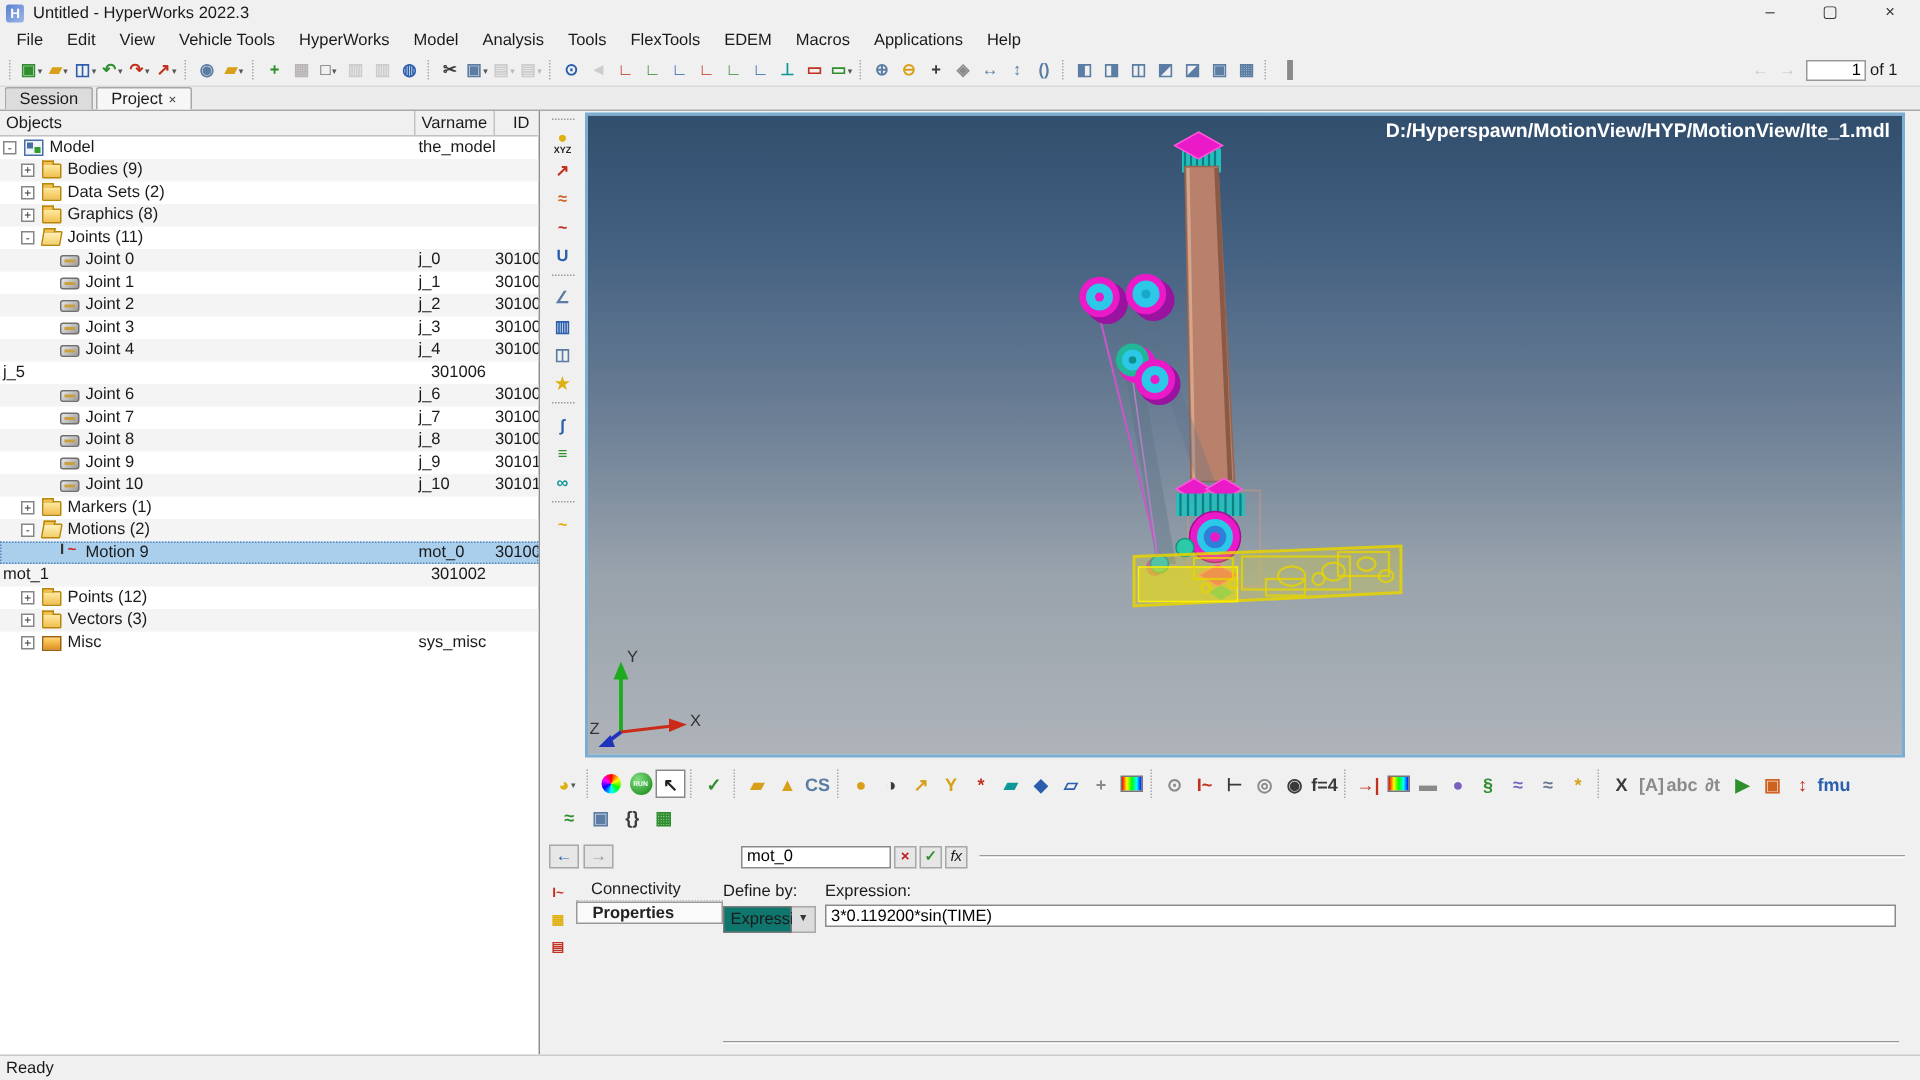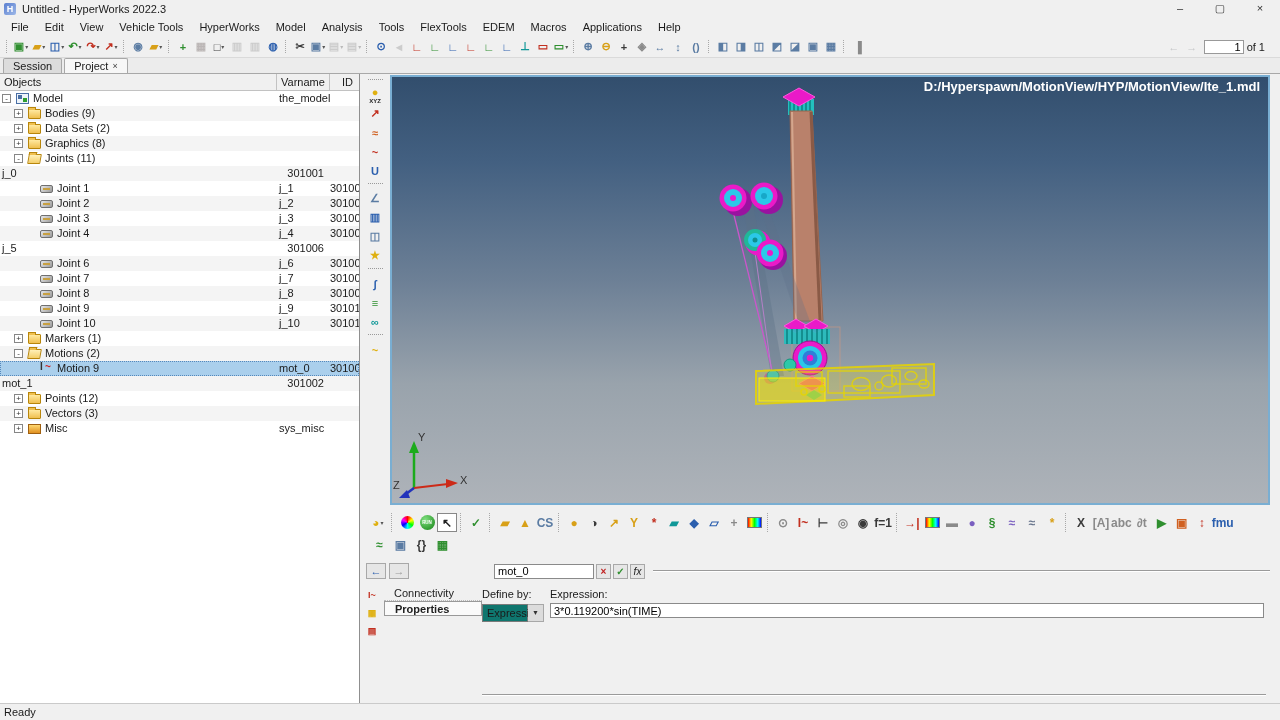--- a/index.html
+++ b/index.html
@@ -407,20 +407,26 @@
         <div class="tr-main">
           <span class="indent" data-ind="1"></span>
           <span class="exp" data-exp="-">-</span>
           <span class="ti" data-icon="folder-open"></span>
           <span>Joints (11)</span>
         </div>
         <div class="tr-var"></div>
         <div class="tr-id"></div>
       </div>
         <div class="tree-row">
+        <div class="tr-main">
+          <span class="indent" data-ind="2"></span>
+          <span class="exp"></span>
+          <span class="ti" data-icon="joint"></span>
+          <span>Joint 0</span>
+        </div>
         <div class="tr-var">j_0</div>
         <div class="tr-id">301001</div>
       </div>
         <div class="tree-row">
         <div class="tr-main">
           <span class="indent" data-ind="2"></span>
           <span class="exp"></span>
           <span class="ti" data-icon="joint"></span>
           <span>Joint 1</span>
         </div>
@@ -835,21 +841,21 @@
       <div class="ic" data-k="dark">
       <span class="g">⊢</span>
     </div>
       <div class="ic" data-k="gray">
       <span class="g">◎</span>
     </div>
       <div class="ic" data-k="dark">
       <span class="g">◉</span>
     </div>
       <div class="ic" data-k="dark">
-      <span class="g">f=1</span>
+      <span class="g">f=4</span>
     </div>
       <div class="ic" data-sep="1">
       
     </div>
       <div class="ic" data-k="red">
       <span class="g">→|</span>
     </div>
       <div class="ic" data-k="rainbow">
       <span class="g"></span>
     </div>

